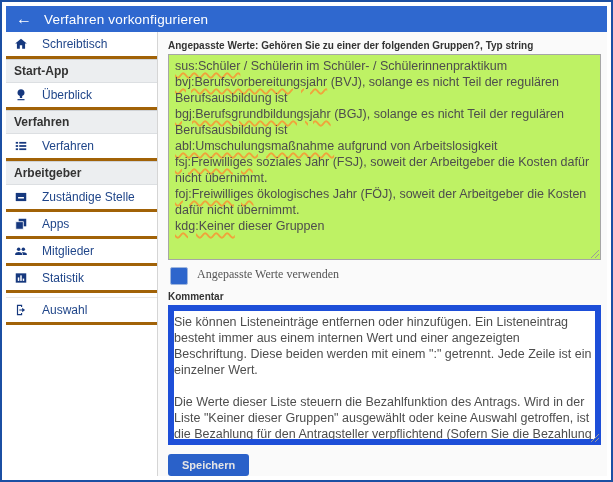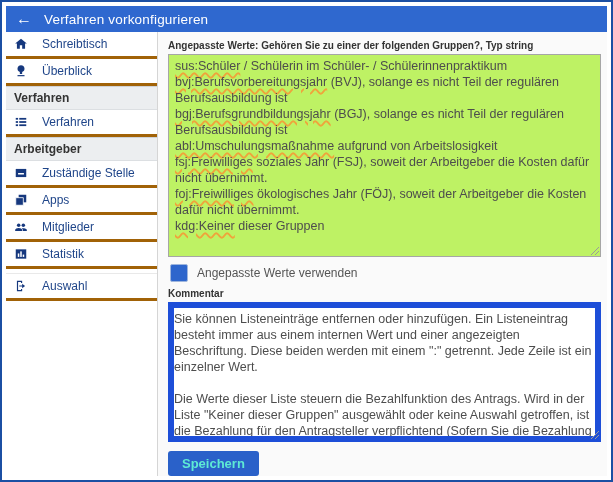--- a/index.html
+++ b/index.html
@@ -45,36 +45,36 @@
   }
   .valuebox .flag{
     text-decoration:underline wavy #efa43b;text-decoration-thickness:1.5px;
     text-underline-offset:2px;
   }
   .grip{
     position:absolute;right:1px;bottom:1px;width:10px;height:10px;
     background:repeating-linear-gradient(135deg,transparent 0 2px,#9a9a9a 2px 3px);
     clip-path:polygon(100% 0,100% 100%,0 100%);
   }
-  .check-row{display:flex;align-items:center;gap:9px;margin:7px 0 6px 2px;}
+  .check-row{display:flex;gap:9px;margin:7px 0 6px 2px;font-family:Liberation Serif, serif;}
   .checkbox{
     width:16px;height:16px;background:#2e66cc;border:1px solid #9fb6dd;
     border-radius:2px;cursor:pointer;
   }
   .check-label{font-size:12px;color:#555;}
   .commentbox{
     position:relative;background:#fff;border:6px solid #1d4ed8;
     height:140px;box-sizing:border-box;padding:3px 0;margin:0;
     font-family:"Liberation Sans", sans-serif;
     font-size:12.5px;color:#4d4d4d;line-height:16px;width:100%;
     resize:none;overflow:hidden;white-space:pre-wrap;
   }
   .save-btn{
-    margin:9px 0 0 0;background:#2a61c9;color:#5eead4;border:none;border-radius:3px;
-    font-family:"Liberation Sans", sans-serif;font-size:13px;font-weight:bold;
+    margin:9px 0 0 0;background:#2a61c9;color:#e5e5e5;border:none;border-radius:3px;
+    font-family:"Liberation Sans", sans-serif;font-size:11px;font-weight:bold;
     padding:5px 14px;cursor:pointer;align-self:flex-start;
   }
 </style>
 </head>
 <body>
 
 <div class="frame">
 
   <div class="topbar">
     <span class="back-arrow">←</span>
@@ -82,20 +82,21 @@
   </div>
 
   <div class="layout">
     <nav class="sidebar" id="sidebar">
         <div class="side-item">
           <svg viewBox="0 0 24 24">
             <path d="M10 20v-6h4v6h5v-9h3L12 3 2 11h3v9z"></path>
           </svg>
           <span>Schreibtisch</span>
         </div>
+        <div class="side-heading"><span>Start-App</span></div>
         <div class="side-item">
           <svg viewBox="0 0 24 24">
             <path d="M12 2a6 6 0 0 0-2 11.65V17h4v-3.35A6 6 0 0 0 12 2z"></path>
             <rect x="6" y="19" width="12" height="2"></rect>
           </svg>
           <span>Überblick</span>
         </div>
         <div class="side-heading"><span>Verfahren</span></div>
         <div class="side-item">
           <svg viewBox="0 0 24 24">

